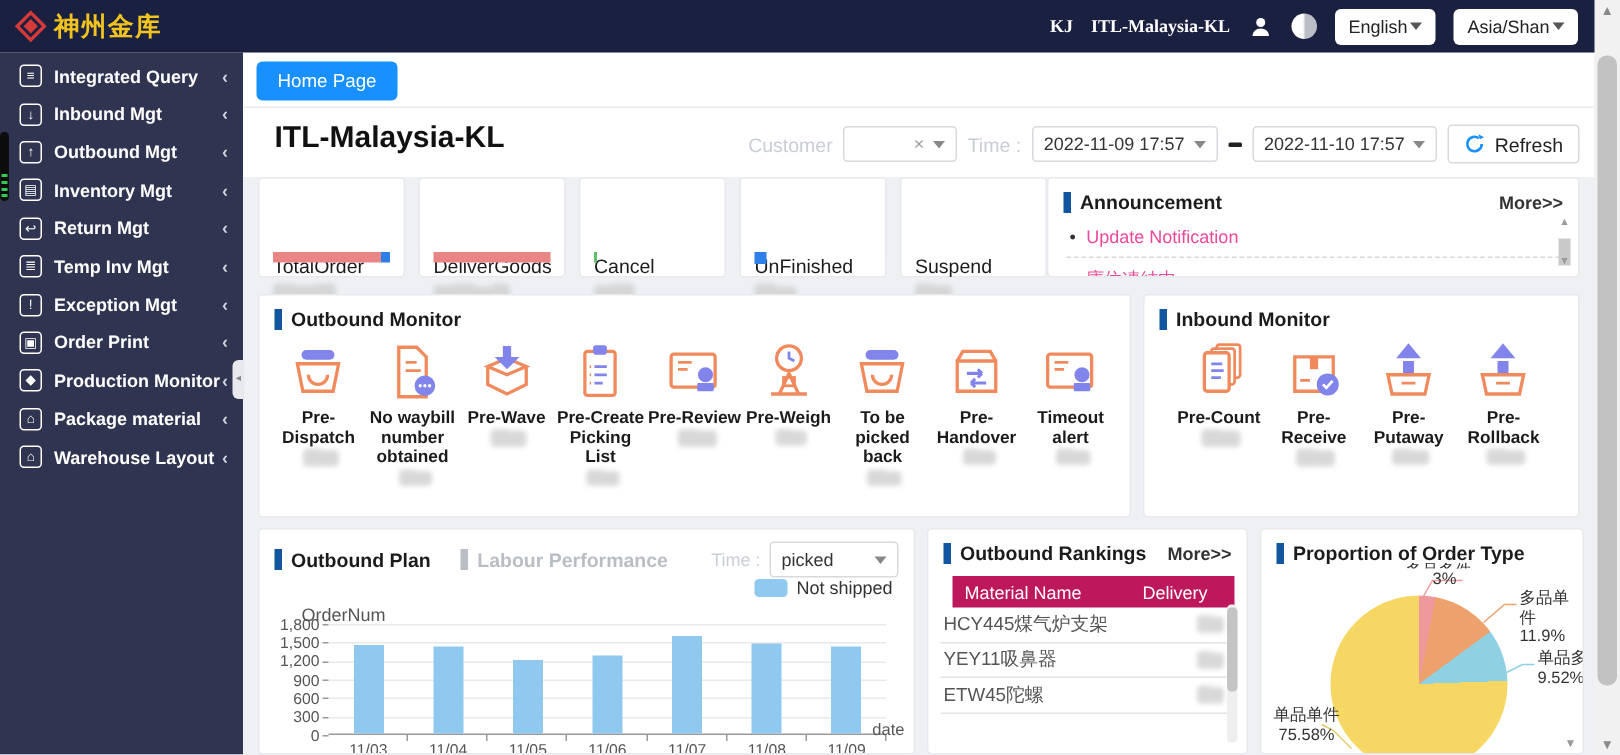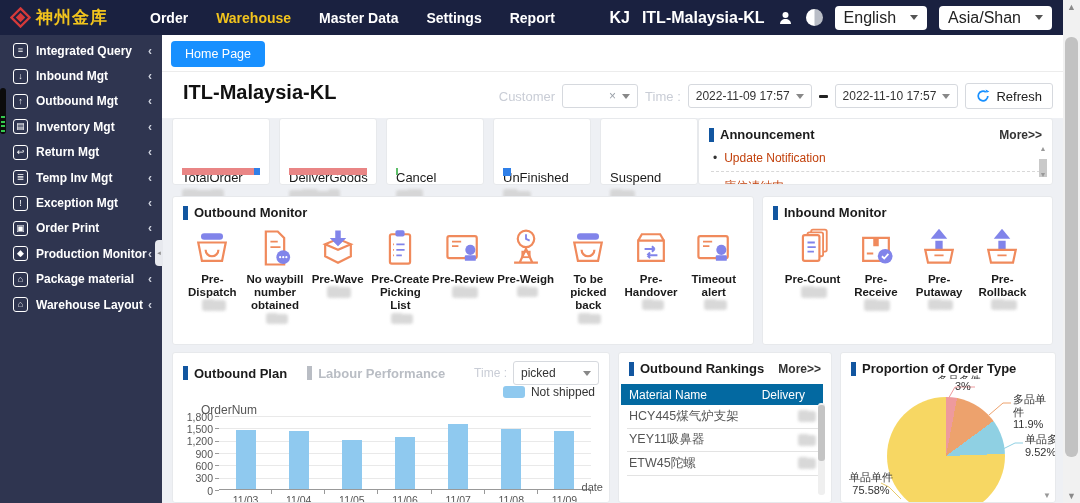--- a/index.html
+++ b/index.html
@@ -5,23 +5,23 @@
   *{box-sizing:border-box;margin:0;padding:0;font-family:"Liberation Sans",sans-serif;}
   html,body{width:1080px;height:503px;overflow:hidden;background:#eef0f4;position:relative;}
   
   .topbar{position:absolute;left:0;top:0;width:1080px;height:35px;background:#1a2140;display:flex;align-items:center;z-index:5;text-align:center;}
   .logo{display:flex;align-items:center;gap:5px;padding-left:10px;width:148px;}
   .logo-text{color:#f2c41d;font-weight:bold;font-size:17px;letter-spacing:1px;}
   .nav{display:flex;gap:28px;margin-left:2px;}
   .nav-item{color:#fff;font-size:14px;font-weight:bold;cursor:pointer;}
   .nav-item.active{color:#f2c41d;}
   .top-right{margin-left:auto;display:flex;align-items:center;gap:12px;padding-right:28px;}
-  .top-right .txt{color:#fff;font-size:16px;font-weight:bold;}
+  .top-right .txt{color:#fff;font-size:12px;font-weight:bold;font-family:Liberation Serif, serif;}
   .moon{width:17px;height:17px;border-radius:50%;background:linear-gradient(90deg,#fff 45%,#b9bdc6 55%);}
-  .top-select{background:#fff;border-radius:4px;height:24px;display:flex;align-items:center;gap:14px;padding:0 9px;font-size:16px;color:#222;cursor:pointer;}
+  .top-select{background:#fff;border-radius:4px;height:24px;display:flex;align-items:center;gap:2px;padding:0 9px;font-size:12px;color:#222;cursor:pointer;}
   .caret{width:0;height:0;border:4px solid transparent;border-top:5px solid #555;margin-top:4px;}
   
   .bscroll{position:absolute;right:0;top:0;width:17px;height:503px;background:#f1f1f1;z-index:9;}
   .bscroll .arr{position:absolute;left:0;width:17px;height:14px;color:#8a8a8a;font-size:9px;text-align:center;line-height:14px;}
   .bscroll .thumb{position:absolute;left:2px;top:37px;width:13px;height:420px;background:#c2c2c2;border-radius:6px;}
   
   .sidebar{position:absolute;left:0;top:35px;width:162px;height:468px;background:#2f3550;padding-top:3px;z-index:4;}
   .side-item{height:25.4px;display:flex;align-items:center;color:#fff;font-size:12px;font-weight:bold;padding:0 10px 0 13px;cursor:pointer;}
   .side-icon{width:15px;height:15px;border:1.2px solid #fff;border-radius:3px;font-size:9px;line-height:13px;text-align:center;margin-right:8px;flex:none;font-weight:normal;}
   .side-item .lbl{flex:1;white-space:nowrap;overflow:hidden;}
@@ -54,21 +54,21 @@
   .blob i{background:#d2d2d2;border-radius:3px;margin-right:-3px;display:inline-block;}
   
   .stat-card{position:absolute;top:83px;height:67px;width:98px;background:#fff;border:1px solid #e7e9ec;border-radius:3px;padding:7px 9px;}
   .stat-card .lbl{font-size:13px;color:#1b1b1b;margin-top:44px;}
   .stat-bar{position:absolute;left:9px;right:9px;bottom:9px;height:7px;display:flex;}
   .sb-red{background:#e98585;height:100%;}
   .sb-blue{background:#2f7fe8;height:100%;}
   .sb-greentick{width:2px;height:7px;background:#5fbf6a;}
   .sb-bluedot{width:8px;height:8px;background:#2f7fe8;}
   
-  .ann-item{display:flex;align-items:center;font-size:12px;color:#c2410c;padding:5px 26px 5px 14px;}
+  .ann-item{display:flex;align-items:center;font-size:12px;color:#ec4899;padding:5px 26px 5px 14px;}
   .ann-item::before{content:"•";margin-right:7px;color:#333;}
   .ann-divider{border-top:1px dashed #d8d8d8;margin:1px 12px;}
   .mini-scroll{position:absolute;right:4px;top:26px;bottom:6px;width:10px;}
   .mini-scroll .a{position:absolute;left:0;width:10px;font-size:7px;color:#999;text-align:center;}
   .mini-scroll .th{position:absolute;left:1px;top:14px;width:8px;height:18px;background:#c9c9c9;}
   
   .mon-items{display:flex;justify-content:space-between;padding:2px 8px;}
   .mon-item{display:flex;flex-direction:column;align-items:center;width:64px;cursor:pointer;}
   .mon-item svg.mi{width:44px;height:44px;flex:none;}
   .mon-item .lbl{font-size:11.5px;font-weight:bold;color:#1b1b1b;text-align:center;line-height:1.15;margin-top:3px;}
@@ -82,21 +82,21 @@
   .ylab{position:absolute;left:28px;top:50px;font-size:12px;color:#555;}
   #bar-plot{position:absolute;left:46px;top:63px;width:372px;height:74px;border-bottom:1px solid #999;}
   .gridline{position:absolute;left:0;width:100%;height:1px;background:#e9e9e9;}
   .ytick{position:absolute;left:-46px;width:40px;text-align:right;font-size:10.5px;color:#555;}
   .ytickmark{position:absolute;left:-4px;width:4px;height:1px;background:#999;}
   .bar{position:absolute;bottom:0;width:20px;}
   .xlabel{position:absolute;top:78px;text-align:center;font-size:10.5px;color:#555;}
   .btick{position:absolute;top:74px;width:1px;height:4px;background:#999;}
   .xaxis-name{position:absolute;right:6px;top:128px;font-size:11px;color:#555;}
   
-  .rk-header{display:flex;background:#0369a1;color:#fff;font-size:12px;height:21px;align-items:center;margin:4px 8px 0 2px;padding:0 8px;text-align:center;}
+  .rk-header{display:flex;background:#be185d;color:#fff;font-size:12px;height:21px;align-items:center;margin:4px 8px 0 16px;padding:0 8px;text-align:center;}
   .rk-header .c2{margin-left:auto;padding-right:10px;}
   .rk-row{display:flex;align-items:center;height:23.5px;border-bottom:1px solid #e3e3e3;margin:0 8px;padding:0 2px;font-size:12.5px;color:#555;}
   .rk-row .blob{margin-left:auto;margin-right:8px;}
   .rk-scroll{position:absolute;right:6px;top:50px;width:7px;height:92px;background:#efefef;border-radius:3px;}
   .rk-scroll i{position:absolute;left:0;top:2px;width:7px;height:56px;background:#c4c4c4;border-radius:3px;}
   
   #pie{position:absolute;left:46px;top:44px;width:118px;height:118px;border-radius:50%;}
   .pie-lab{position:absolute;font-size:11px;color:#333;line-height:1.15;}
   .pie-clip{position:absolute;left:96px;top:20px;height:6px;overflow:hidden;font-size:11px;color:#333;}
   .pie-down{position:absolute;right:4px;bottom:2px;font-size:8px;color:#999;}
@@ -169,27 +169,20 @@
 </svg>
 
 <header class="topbar">
   <div class="logo">
     <svg width="21" height="21" viewBox="0 0 22 22">
         <path d="M11 1.5L20.5 11L11 20.5L1.5 11Z" fill="none" stroke="#d53a3a" stroke-width="2.4"></path>
         <path d="M11 6L16 11L11 16L6 11Z" fill="#d53a3a"></path>
       </svg>
     <span class="logo-text">神州金库</span>
   </div>
-  <nav class="nav">
-    <span class="nav-item">Order</span>
-    <span class="nav-item active">Warehouse</span>
-    <span class="nav-item">Master Data</span>
-    <span class="nav-item">Settings</span>
-    <span class="nav-item">Report</span>
-  </nav>
   <div class="top-right">
     <span class="txt">KJ</span>
     <span class="txt">ITL-Malaysia-KL</span>
     <svg width="17" height="16" viewBox="0 0 16 16">
         <circle cx="8" cy="5" r="3" fill="#fff"></circle>
         <path d="M2.5 14c0-3 2.5-5 5.5-5s5.5 2 5.5 5z" fill="#fff"></path>
       </svg>
     <span class="moon"></span>
     <div class="top-select">
       <span>English</span>

